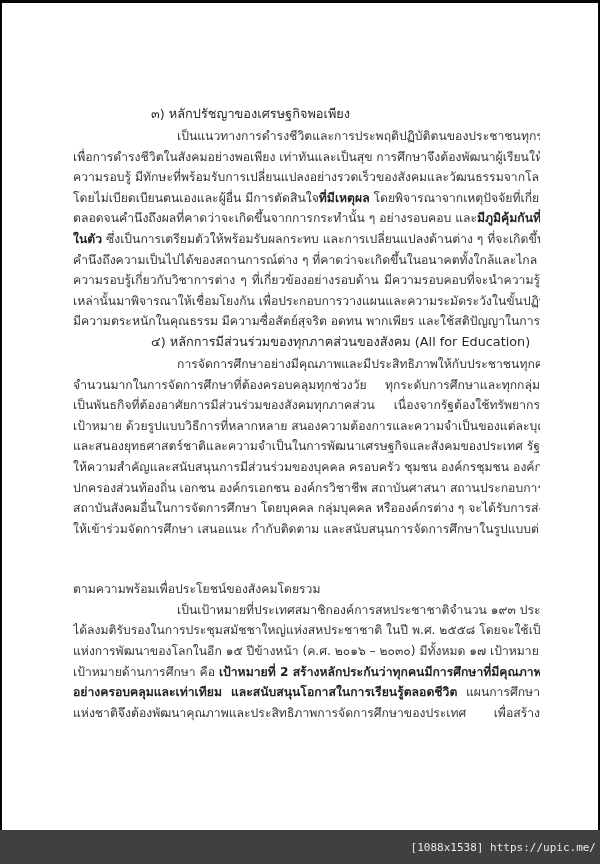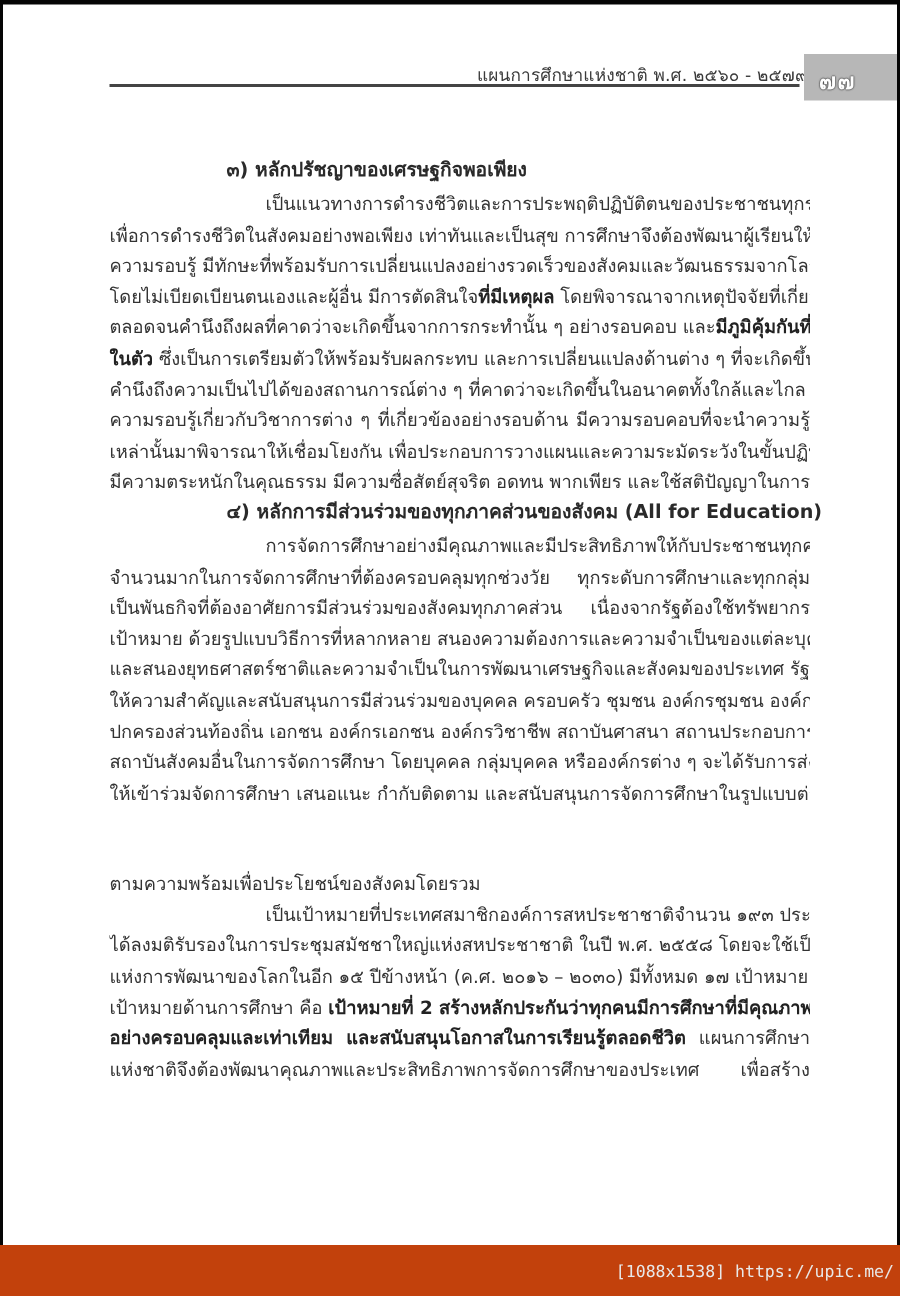--- a/index.html
+++ b/index.html
@@ -67,60 +67,53 @@
       text-align: justify;
       text-align-last: justify;
       height: 20.6px;
     }
     .line.last { text-align-last: left; margin-top: 40px; }
     .indent { padding-left: 104px; }
     .heading {
       display: block;
       white-space: nowrap;
       height: 22px;
-      font-weight: bold;
+      font-weight: normal;
       color: #2a2a2a;
       font-size: 12.8px;
     }
     .heading.h3 { padding-left: 78px; margin-top: 2px; }
     .heading.h4 { padding-left: 78px; }
     .heading.sdg {
       padding-left: 33px;
       text-align: justify; text-align-last: justify;
       margin-top: 10px;
     }
     .heading.sdg-cont { padding-left: 0; }
     b { font-weight: bold; color: #222; }
 
     .footer-bar {
       position: absolute;
       left: 0; top: 830px; width: 600px; height: 34px;
-      background: #c2410c;
+      background: #404040;
     }
     .footer-watermark {
       position: absolute;
       right: 4px; top: 11px;
       font-family: "DejaVu Sans Mono", monospace;
       font-size: 11px;
       color: #e8e8e8;
       white-space: nowrap;
     }
   </style>
 </head>
 <body>
 
 <div class="page">
 
-  <div class="header">
-    <span class="header-title">แผนการศึกษาแห่งชาติ พ.ศ. ๒๕๖๐ - ๒๕๗๙</span>
-    <div class="header-rule"></div>
-    <div class="page-number-box">
-      <span class="page-number">๗๗</span>
-    </div>
-  </div>
 
   <div class="body-text">
 
     <span class="heading h3">๓) หลักปรัชญาของเศรษฐกิจพอเพียง</span>
     <span class="line indent">เป็นแนวทางการดำรงชีวิตและการประพฤติปฏิบัติตนของประชาชนทุกระดับ</span>
     <span class="line">เพื่อการดำรงชีวิตในสังคมอย่างพอเพียง เท่าทันและเป็นสุข การศึกษาจึงต้องพัฒนาผู้เรียนให้มี</span>
     <span class="line">ความรอบรู้ มีทักษะที่พร้อมรับการเปลี่ยนแปลงอย่างรวดเร็วของสังคมและวัฒนธรรมจากโลก</span>
     <span class="line"><span>โดยไม่เบียดเบียนตนเองและผู้อื่น มีการตัดสินใจ</span><b>ที่มีเหตุผล</b><span> โดยพิจารณาจากเหตุปัจจัยที่เกี่ยวข้อง</span></span>
     <span class="line"><span>ตลอดจนคำนึงถึงผลที่คาดว่าจะเกิดขึ้นจากการกระทำนั้น ๆ อย่างรอบคอบ และ</span><b>มีภูมิคุ้มกันที่ดี</b></span>
     <span class="line"><b>ในตัว</b><span> ซึ่งเป็นการเตรียมตัวให้พร้อมรับผลกระทบ และการเปลี่ยนแปลงด้านต่าง ๆ ที่จะเกิดขึ้นโดย</span></span>

